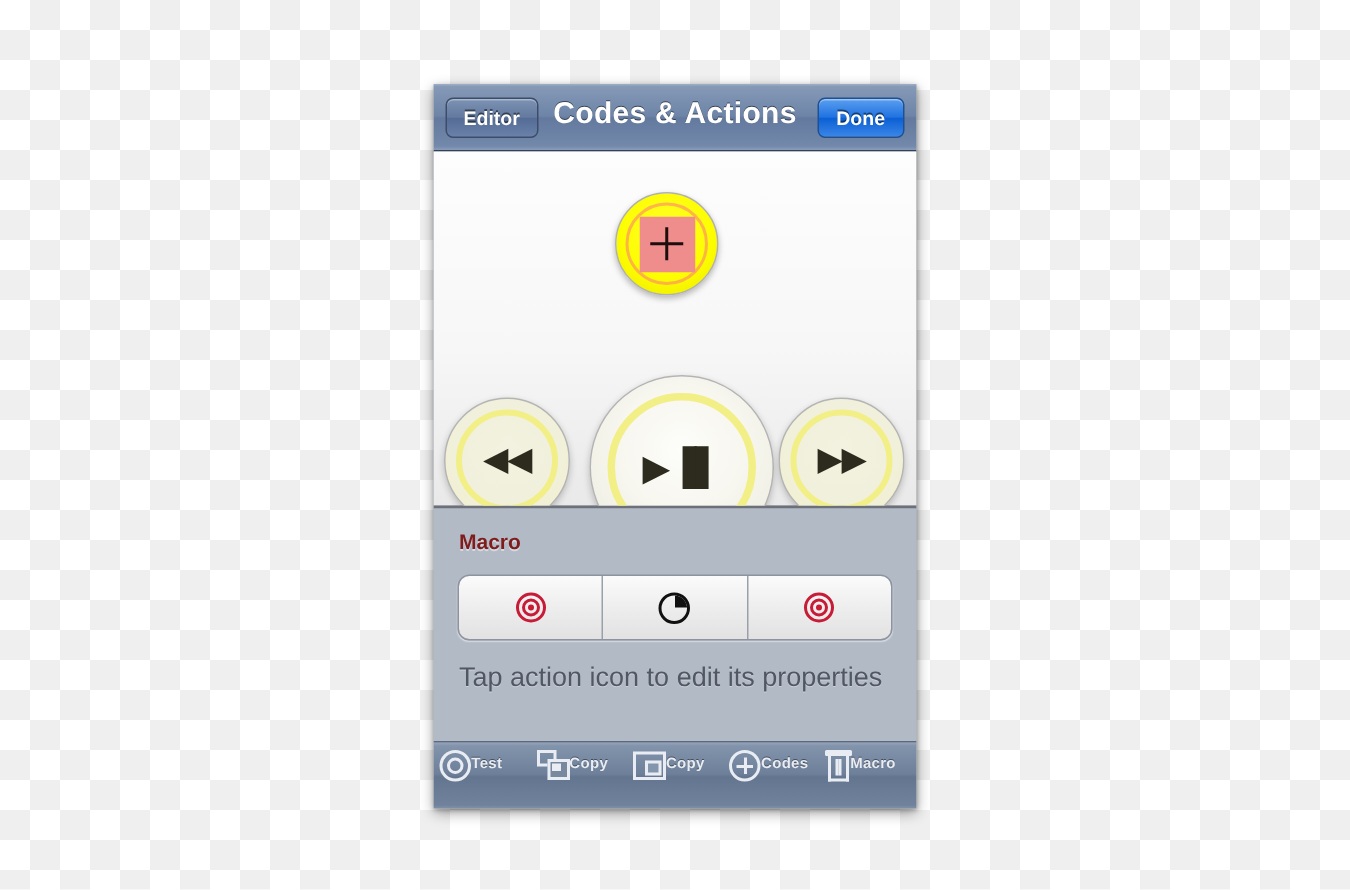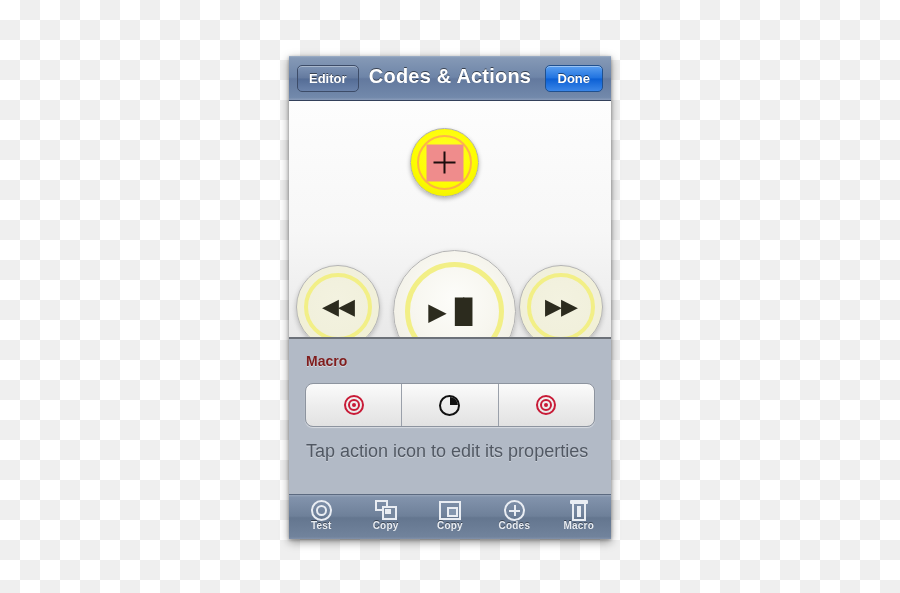--- a/index.html
+++ b/index.html
@@ -266,21 +266,21 @@
     border-top: 1px solid #5c6a80;
     display: flex;
     align-items: flex-start;
     justify-content: space-around;
     padding-top: 3px;
     box-sizing: border-box;
   }
   .tool-item {
     width: 56px;
     display: flex;
-    flex-direction: column;
+    flex-direction: row;
     align-items: center;
     cursor: pointer;
     color: #e9edf3;
     text-shadow: 0 -1px 0 rgba(0,0,0,0.45);
   }
   .tool-glyph {
     height: 24px;
     display: flex; align-items: center; justify-content: center;
   }
   .tool-label {

